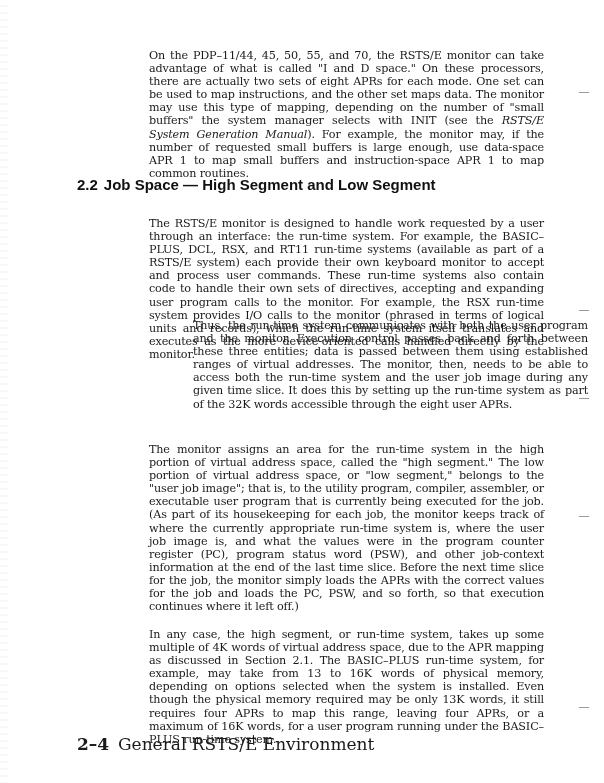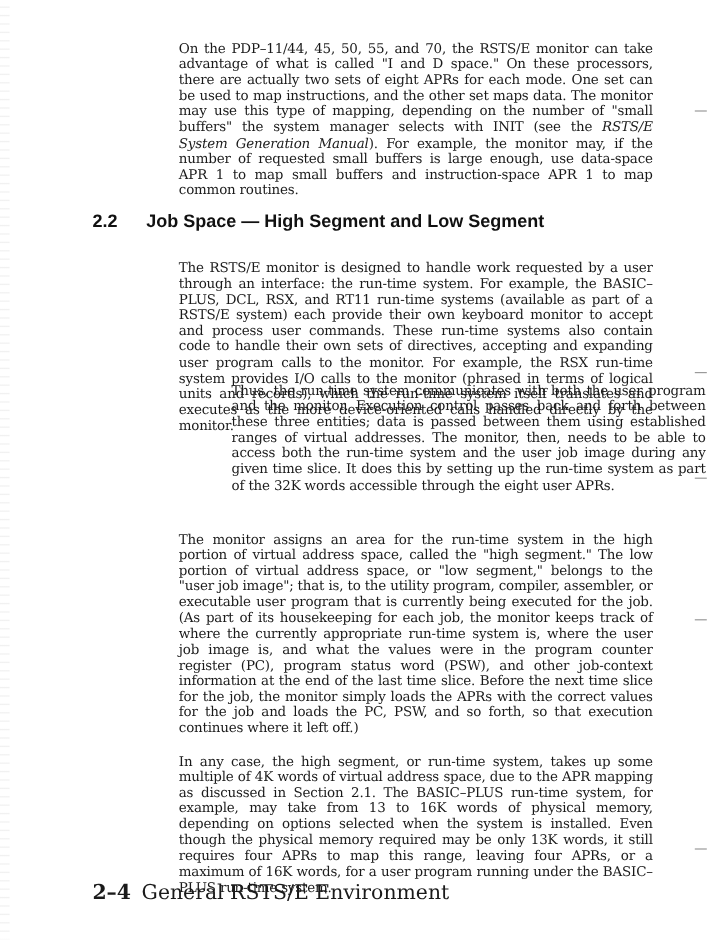--- a/index.html
+++ b/index.html
@@ -13,32 +13,32 @@
     background: repeating-linear-gradient(to bottom, #ffffff 0px, #ffffff 5px, #e6e6e6 6px, #ffffff 7px);
     opacity: 0.6;
   }
   .body-text {
     position: absolute; left: 149px; width: 395px;
     font-size: 11.2px; line-height: 13.1px;
     text-align: justify; hyphens: manual;
     letter-spacing: -0.15px;
   }
   .body-text p { margin: 0; }
-  #p1 { top: 34px; }
+  #p1 { top: 49px; }
   #p2 { top: 217px; }
   #p3 { top: 319px; margin-left: 44px; }
   #p4 { top: 443px; }
   #p5 { top: 628px; }
   .section-heading {
     position: absolute; left: 77px; top: 176px;
     font-family: "Liberation Sans", "DejaVu Sans", sans-serif;
     font-weight: bold; font-size: 15px; color: #111;
     white-space: nowrap; letter-spacing: 0px;
   }
-  .section-heading .num { margin-right: 24px; }
+  .section-heading .num { margin-right: 6px; }
   .footer {
     position: absolute; left: 77px; top: 734px;
     font-size: 17px; white-space: nowrap;
   }
   .footer .page-num { font-weight: bold; display: inline-block; width: 41px; }
   .margin-mark {
     position: absolute; left: 579px; width: 10px; height: 1px;
     background: #9a9a9a;
   }
   em { font-style: italic; }

